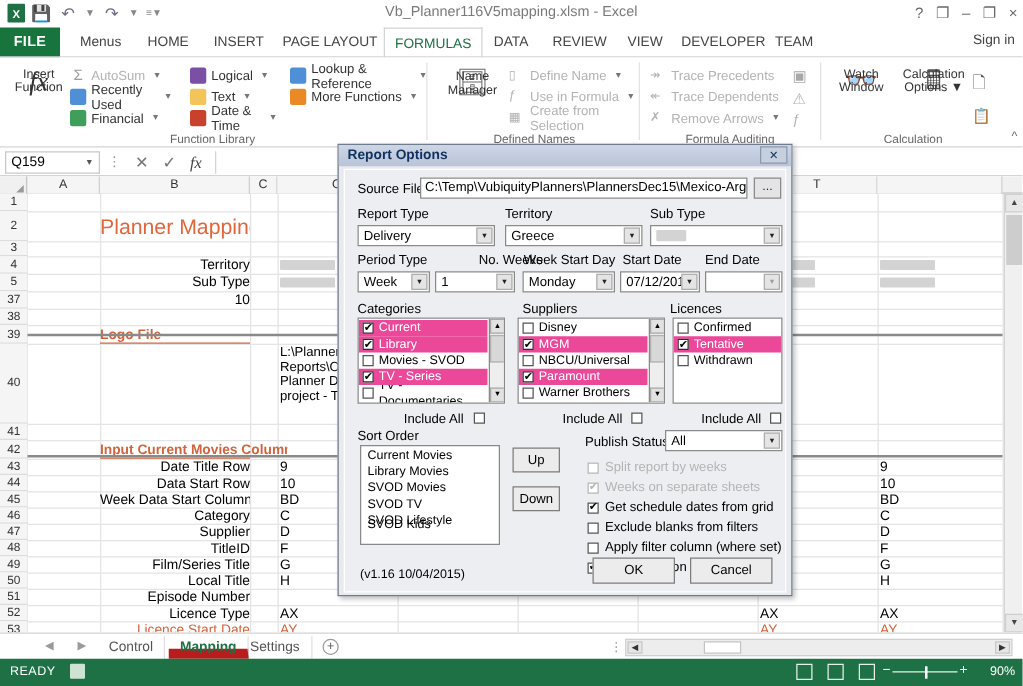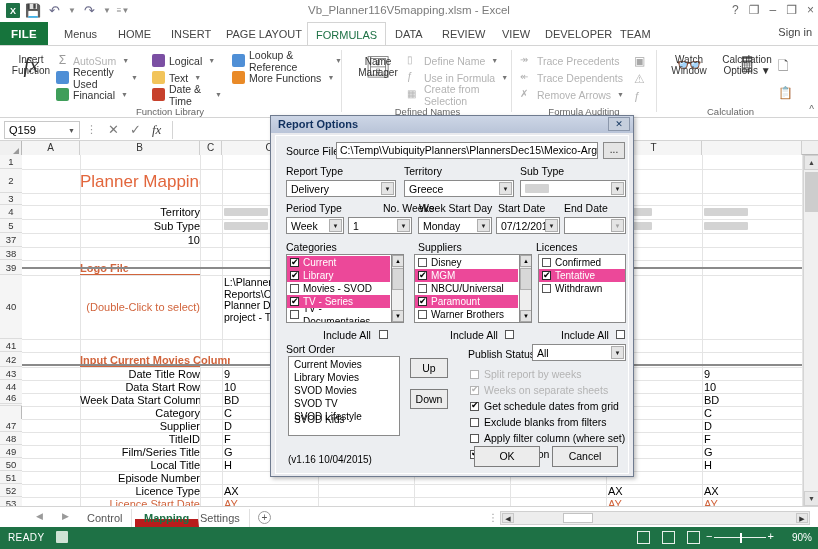--- a/index.html
+++ b/index.html
@@ -380,21 +380,21 @@
       <div class="rh" style="top: 64px; height: 14px; line-height: 14px;">5</div>
       <div class="rh" style="top: 78px; height: 14px; line-height: 14px;">37</div>
       <div class="rh" style="top: 92px; height: 13px; line-height: 13px;">38</div>
       <div class="rh" style="top: 105px; height: 15px; line-height: 15px;">39</div>
       <div class="rh" style="top: 120px; height: 64px; line-height: 64px;">40</div>
       <div class="rh" style="top: 184px; height: 13px; line-height: 13px;">41</div>
       <div class="rh" style="top: 197px; height: 15px; line-height: 15px;">42</div>
       <div class="rh" style="top: 212px; height: 13px; line-height: 13px;">43</div>
       <div class="rh" style="top: 225px; height: 13px; line-height: 13px;">44</div>
       <div class="rh" style="top: 238px; height: 13px; line-height: 13px;">45</div>
-      <div class="rh" style="top: 236px; height: 13px; line-height: 13px;">46</div>
+      <div class="rh" style="top: 251px; height: 13px; line-height: 13px;">46</div>
       <div class="rh" style="top: 264px; height: 13px; line-height: 13px;">47</div>
       <div class="rh" style="top: 277px; height: 13px; line-height: 13px;">48</div>
       <div class="rh" style="top: 290px; height: 13px; line-height: 13px;">49</div>
       <div class="rh" style="top: 303px; height: 13px; line-height: 13px;">50</div>
       <div class="rh" style="top: 316px; height: 13px; line-height: 13px;">51</div>
       <div class="rh" style="top: 329px; height: 13px; line-height: 13px;">52</div>
       <div class="rh" style="top: 342px; height: 13px; line-height: 13px;">53</div>
     </div>
   <div id="cells">
       <div class="gridline-v" style="left: 58px;"></div>
@@ -426,21 +426,20 @@
       <div class="gridline-h" style="top: 303px;"></div>
       <div class="gridline-h" style="top: 316px;"></div>
       <div class="gridline-h" style="top: 329px;"></div>
       <div class="gridline-h" style="top: 342px;"></div>
       <div class="cell title-cell" style="left: 58px; width: 120px; top: 15px; height: 23px; line-height: 23px; text-align: center;">Planner Mapping</div>
       <div class="cell r" style="left: 58px; width: 120px; top: 51px; height: 13px; line-height: 13px;">Territory</div>
       <div class="cell r" style="left: 58px; width: 120px; top: 65px; height: 13px; line-height: 13px;">Sub Type</div>
       <div class="cell r" style="left: 58px; width: 120px; top: 79px; height: 13px; line-height: 13px;">10</div>
       <div class="cell orangebold" style="left: 58px; width: 150px; top: 106px; height: 14px; line-height: 14px; font-size: 11px;">Logo File</div>
       <div class="ulline" style="left: 58px; width: 120px; top: 119px;"></div>
-      <div class="cell orange r" style="left: 58px; width: 120px; top: 121px; height: 63px; line-height: 63px;">(Double-Click to select)</div>
       <div class="cell orangebold" style="left: 58px; width: 150px; top: 198px; height: 14px; line-height: 14px; font-size: 11px;">Input Current Movies Columns</div>
       <div class="ulline" style="left: 58px; width: 120px; top: 211px;"></div>
       <div class="cell r" style="left: 58px; width: 120px; top: 213px; height: 12px; line-height: 12px;">Date Title Row</div>
       <div class="cell r" style="left: 58px; width: 120px; top: 226px; height: 12px; line-height: 12px;">Data Start Row</div>
       <div class="cell r" style="left: 58px; width: 120px; top: 239px; height: 12px; line-height: 12px;">Week Data Start Column</div>
       <div class="cell r" style="left: 58px; width: 120px; top: 252px; height: 12px; line-height: 12px; text-align: right;">Category</div>
       <div class="cell r" style="left: 58px; width: 120px; top: 265px; height: 12px; line-height: 12px;">Supplier</div>
       <div class="cell r" style="left: 58px; width: 120px; top: 278px; height: 12px; line-height: 12px;">TitleID</div>
       <div class="cell r" style="left: 58px; width: 120px; top: 291px; height: 12px; line-height: 12px;">Film/Series Title</div>
       <div class="cell r" style="left: 58px; width: 120px; top: 304px; height: 12px; line-height: 12px;">Local Title</div>

